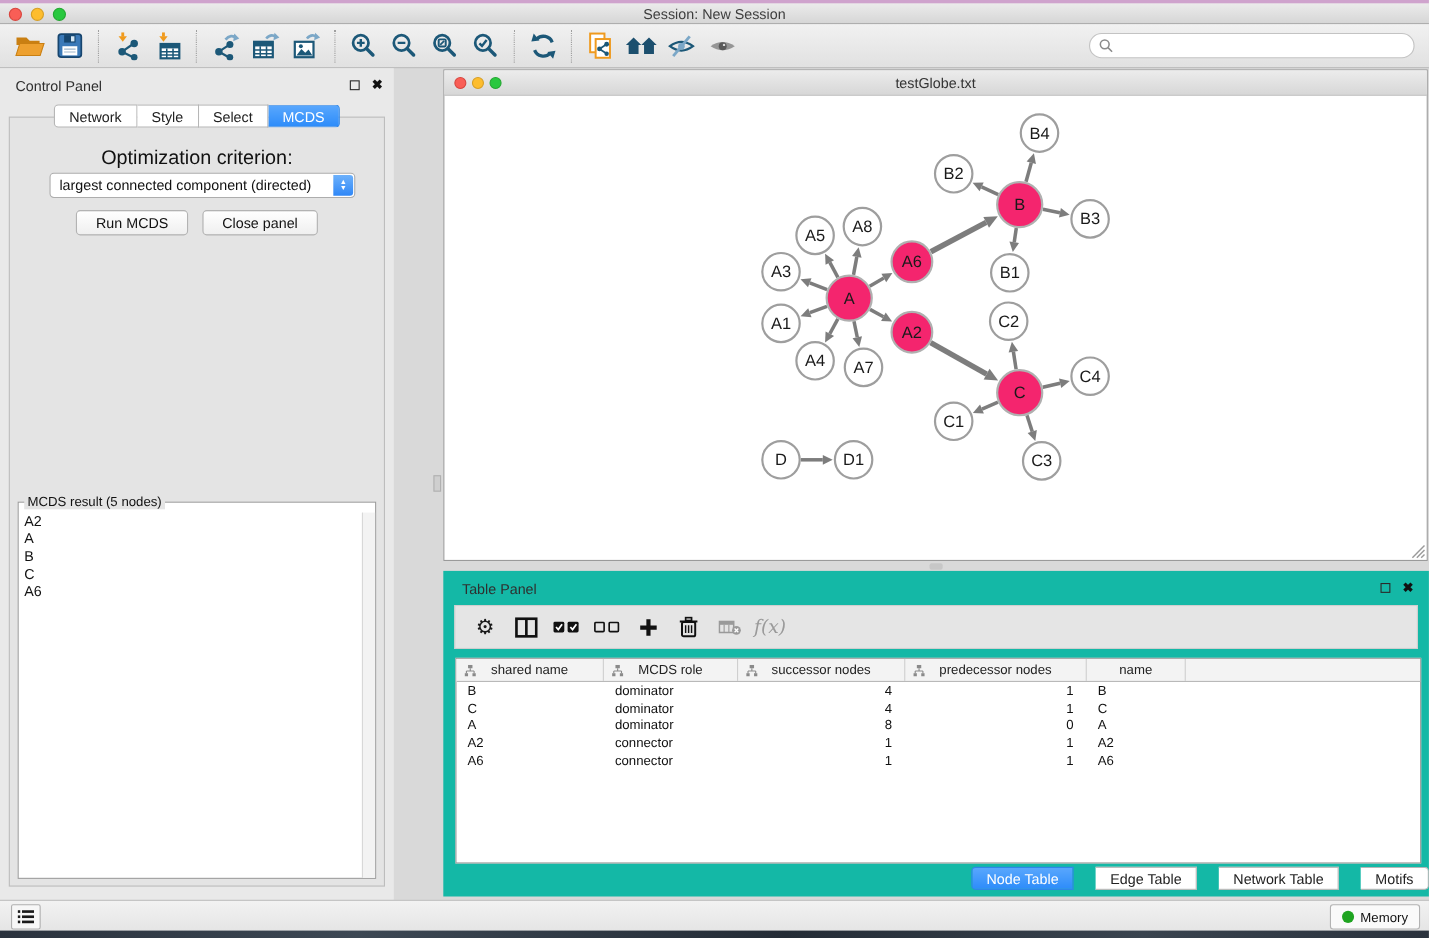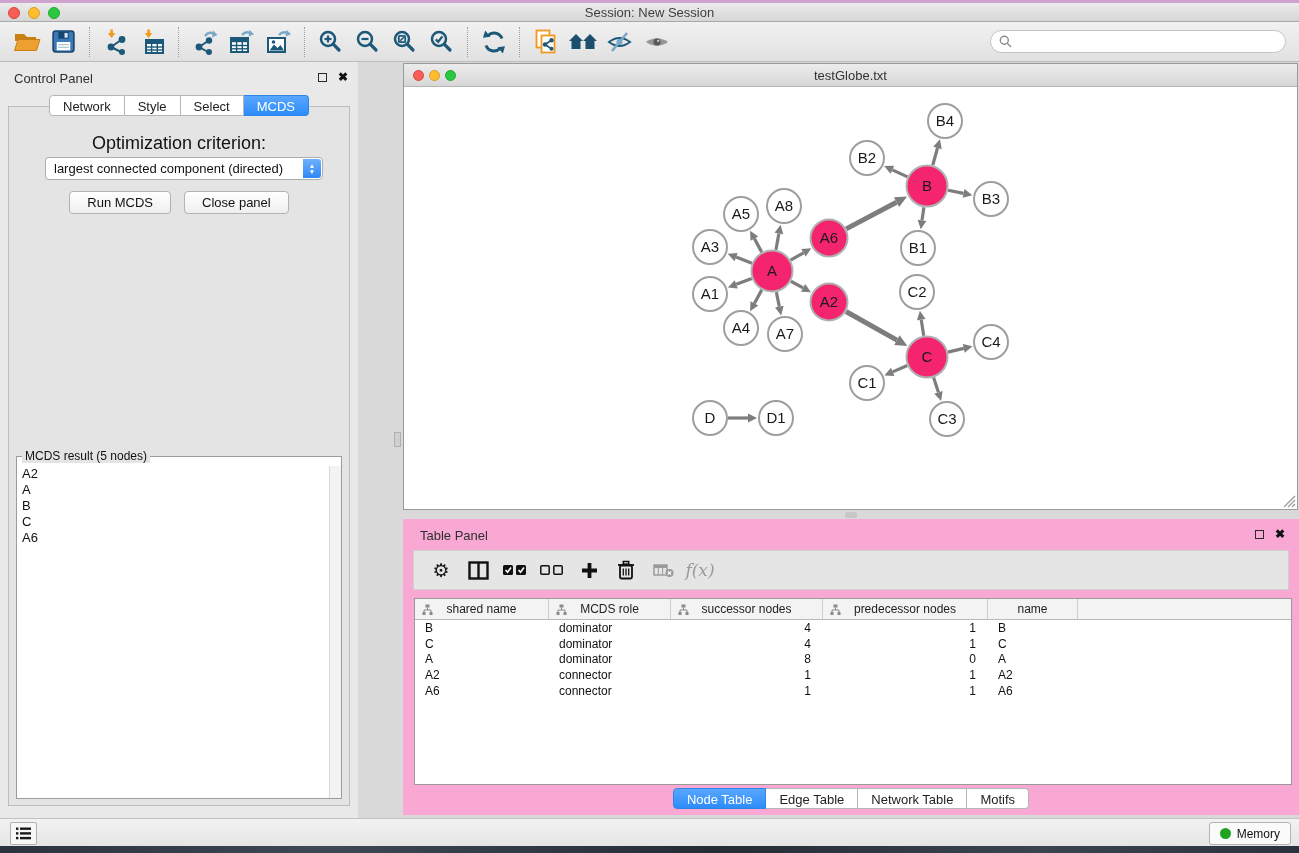--- a/index.html
+++ b/index.html
@@ -62,33 +62,33 @@
   
   .net-window { position:absolute; left:403px; top:63px; width:895px; height:447px; background:#fff; border:1px solid #9a9a9a; }
   .net-titlebar { position:relative; height:23px; background:linear-gradient(#ececec,#d7d7d7); border-bottom:1px solid #b5b5b5; }
   .net-lights { position:absolute; left:9px; top:6px; display:flex; gap:5px; }
   .net-lights .light { width:11px; height:11px; }
   .net-title { position:absolute; left:0; right:0; top:0; text-align:center; font-size:13px; color:#333; line-height:23px; }
   .net-canvas { position:absolute; left:0; top:24px; }
   .resize-grip { position:absolute; right:1px; bottom:1px; }
 
   
-  .table-panel { position:absolute; left:403px; top:519px; width:896px; height:296px; background:#f9a8d4; }
+  .table-panel { position:absolute; left:403px; top:519px; width:896px; height:296px; background:#14b8a6; }
   .tp-toolbar { position:absolute; left:10px; right:10px; top:31px; height:40px; background:#e5e5e5;
     border:1px solid #cfcfcf; display:flex; align-items:center; padding-left:12px; gap:7px; }
   .tp-tool { width:30px; height:30px; display:flex; align-items:center; justify-content:center; }
   .gear-glyph { font-size:19px; color:#1a1a1a; font-family:"DejaVu Sans",sans-serif; }
   .fx-glyph { font-family:"DejaVu Serif",serif; font-style:italic; font-size:17px; color:#9a9a9a; }
   .tp-table { position:absolute; left:11px; right:7px; top:79px; height:187px; background:#fff; border:1px solid #9a9a9a; display:flex; flex-direction:column; }
   .thead { display:flex; height:21px; background:#f3f3f3; border-bottom:1px solid #b9b9b9; font-size:12px; color:#222; flex:none; }
   .th { position:relative; display:flex; align-items:center; justify-content:center; border-right:1px solid #cfcfcf; }
   .th .th-icon { position:absolute; left:7px; top:5px; }
   .tr { display:flex; height:15.7px; font-size:12px; align-items:center; color:#111; flex:none; }
   .td { overflow:hidden; white-space:nowrap; }
-  .tp-tabs { position:absolute; left:0; right:0; top:269px; display:flex; justify-content:center; }
+  .tp-tabs { position:absolute; left:0; right:0; top:269px; display:flex; justify-content:flex-end;gap:20px; }
 
   
   .statusbar { position:absolute; left:0; top:818px; width:1299px; height:28px;
     background:linear-gradient(#f2f2f2,#e5e5e5); border-top:1px solid #c2c2c2; }
   .sb-list-btn { position:absolute; left:10px; top:3px; width:27px; height:23px; background:#f7f7f7;
     border:1px solid #b0b0b0; border-radius:2px; display:flex; align-items:center; justify-content:center; }
   .memory-btn { position:absolute; right:8px; top:3px; height:23px; padding:0 10px; background:#fafafa;
     border:1px solid #b3b3b3; border-radius:3px; display:flex; align-items:center; gap:6px; font-size:12px; color:#111;
     font-family:"Liberation Sans",sans-serif; }
   .green-dot { width:11px; height:11px; border-radius:50%; background:#1fa421; }

